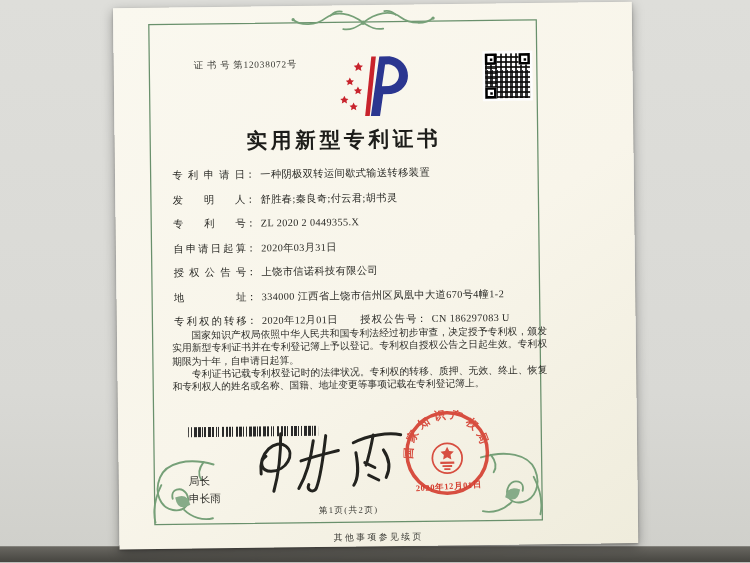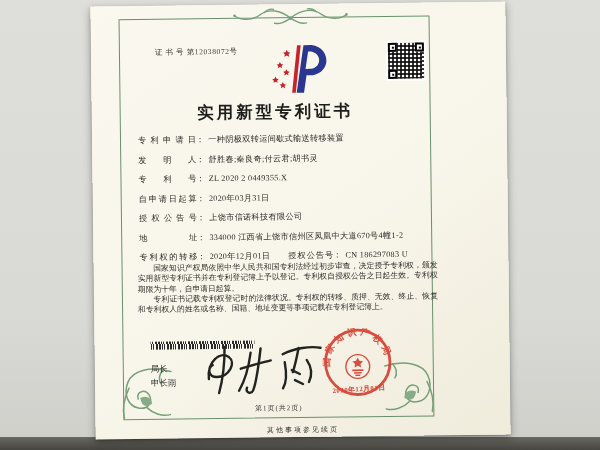--- a/index.html
+++ b/index.html
@@ -51,21 +51,21 @@
   .fvalue { letter-spacing:.3px; }
   .paras {
     position:absolute; left:44px; top:258px; width:300px;
     font-size:7.8px; line-height:10.3px; text-align:justify; color:#2e2e2a;
   }
   .paras p { text-indent:2em; margin:0; }
   .barcode {
     position:absolute; left:56px; top:336px; width:104px; height:8px;
     background:repeating-linear-gradient(90deg,#2a2a2a 0 1px,#f8f5ea 1px 2px,#2a2a2a 2px 3px,#f8f5ea 3px 5px,#2a2a2a 5px 7px,#f8f5ea 7px 8px,#2a2a2a 8px 10px,#f8f5ea 10px 11px);
   }
-  .director { position:absolute; left:56px; top:356px; font-size:8.5px; line-height:14px; color:#2b2b27; }
+  .director { position:absolute; left:56px; top:372px; font-size:8.5px; line-height:14px; color:#2b2b27; }
   .signature { position:absolute; left:100px; top:337px; width:135px; height:54px; }
   .seal { position:absolute; left:228px; top:324px; width:70px; height:70px; opacity:.9; }
   .seal-date {
     position:absolute; left:222px; top:381px; width:84px; text-align:center;
     font-size:6.8px; color:#d43d2f; transform:rotate(-3deg); letter-spacing:.5px; font-weight:bold;
   }
   .page-no { position:absolute; left:28px; top:399px; width:311px; text-align:center; font-size:7px; color:#3a3a35; letter-spacing:1px; }
   .back-note { position:absolute; left:0; top:421px; width:415px; text-align:center; font-size:7px; color:#3a3a35; letter-spacing:2px; }
 </style>
 </head>

